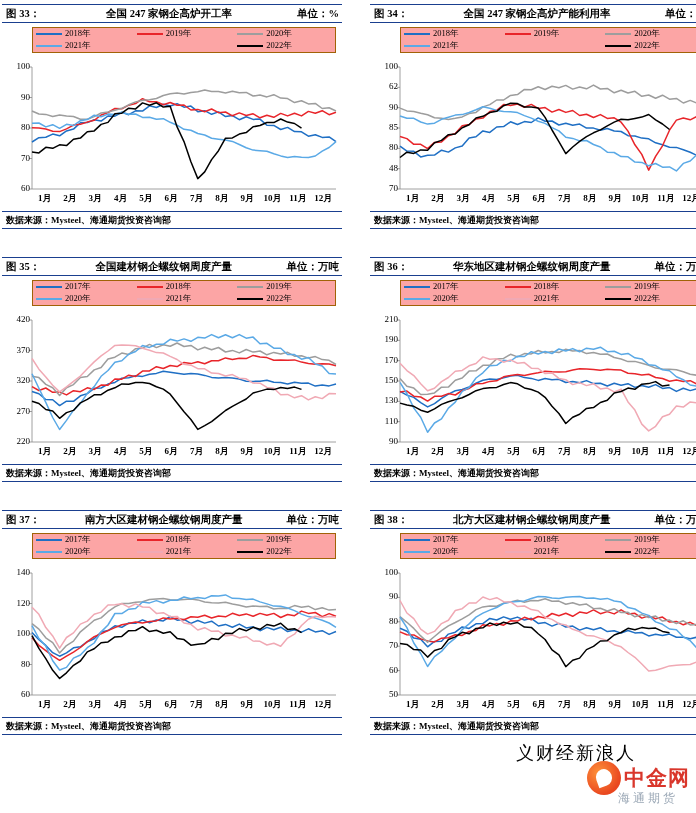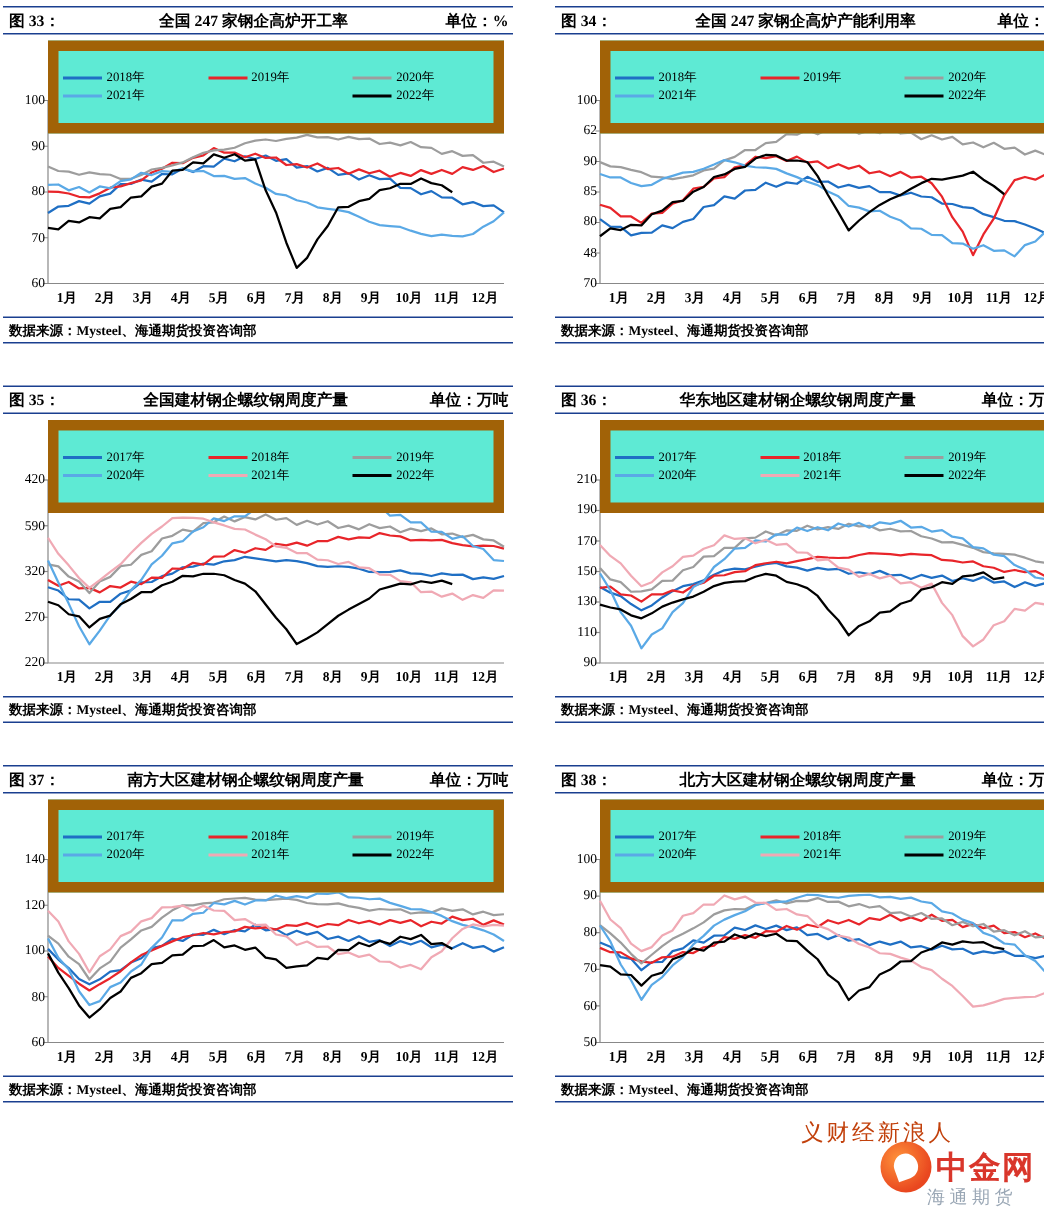--- a/index.html
+++ b/index.html
@@ -5,37 +5,37 @@
   html,body{margin:0;padding:0;background:#ffffff;}
   body{width:696px;height:813px;font-family:"Liberation Sans",sans-serif;color:#000;}
   .page{position:relative;width:696px;height:813px;}
   .grid{display:grid;grid-template-columns:340px 340px;grid-gap:8px 12px;padding:4px 2px;box-sizing:border-box;gap:28px;}
   .panel{width:340px;position:relative;}
   .panel-head{display:flex;align-items:center;border-top:1px solid #1a3f8f;border-bottom:1px solid #1a3f8f;height:19px;box-sizing:border-box;}
   .ph-tag{font-family:"Liberation Serif",serif;font-weight:bold;font-size:10.5px;padding:0 4px;white-space:nowrap;}
   .ph-title{flex:1;text-align:center;font-family:"Liberation Serif",serif;font-weight:bold;font-size:10.5px;white-space:nowrap;}
   .ph-unit{font-family:"Liberation Serif",serif;font-weight:bold;font-size:10.5px;padding:0 3px;white-space:nowrap;}
   .chart-box{position:relative;height:188px;}
-  .legend{position:absolute;left:30px;top:4px;right:6px;border:7px solid #a16207;background:#5eead4;padding:12px 3px;box-sizing:border-box;}
+  .legend{position:absolute;left:30px;top:4px;right:6px;border:1px solid #a16207;background:#fca5a5;padding:0 3px;box-sizing:border-box;}
   .legend-row{display:flex;justify-content:space-between;align-items:center;height:12px;}
   .leg{display:flex;align-items:center;width:32%;}
   .leg-line{width:26px;height:0;border-top-width:2.2px;border-top-style:solid;margin-right:3px;}
   .leg-lab{font-family:"Liberation Serif",serif;font-size:8.5px;white-space:nowrap;}
   .plot{position:absolute;left:0;top:0;width:100%;height:100%;}
   .xaxis{position:absolute;left:30px;right:6px;bottom:6px;display:flex;}
   .xtick{flex:1;text-align:center;font-family:"Liberation Serif",serif;font-weight:bold;font-size:9px;}
   .ylab{position:absolute;left:0;width:28px;text-align:right;font-family:"Liberation Serif",serif;font-size:9px;}
   .src{border-top:1px solid #1a3f8f;border-bottom:1px solid #1a3f8f;height:16px;display:flex;align-items:center;text-align:right;}
   .src span{font-family:"Liberation Serif",serif;font-weight:bold;font-size:9px;padding-left:4px;}
   .wm{position:absolute;right:6px;bottom:18px;display:flex;align-items:center;opacity:.92;}
   .wm-ball{width:34px;height:34px;border-radius:50%;background:radial-gradient(circle at 35% 35%,#ff8a2a,#e8380d 70%);position:relative;}
   .wm-ball:after{content:"";position:absolute;left:9px;top:8px;width:16px;height:17px;border-radius:50% 50% 50% 0;background:#fff;transform:rotate(-20deg);}
   .wm-txt{font-family:"Liberation Serif",serif;font-weight:bold;font-size:21px;color:#d6261a;margin-left:3px;letter-spacing:1px;}
   .wm2{position:absolute;right:18px;bottom:6px;font-family:"Liberation Serif",serif;font-size:12px;color:#9aa7b5;letter-spacing:3px;}
-  .wm3{position:absolute;right:60px;bottom:48px;font-family:Liberation Serif, serif;font-size:15px;color:#c2410c;letter-spacing:2px;}
+  .wm3{position:absolute;right:60px;bottom:48px;font-family:Liberation Serif, serif;font-size:18px;color:#000000;letter-spacing:2px;}
 </style>
 </head>
 <body>
 
 <div class="page">
   <div class="grid" id="grid">
       <div class="panel">
         <div class="panel-head">
           <div class="ph-tag">图 33：</div>
           <div class="ph-title">全国 247 家钢企高炉开工率</div>
@@ -196,21 +196,21 @@
             <polyline points="30.0,115.5 36.9,117.7 43.8,123.5 50.7,123.8 57.6,129.6 64.5,125.2 71.5,125.3 78.4,119.8 85.3,117.6 92.2,112.3 99.1,112.0 106.0,108.1 112.9,106.4 119.8,102.2 126.7,101.7 133.6,99.7 140.5,100.4 147.5,98.2 154.4,97.4 161.3,95.2 168.2,96.2 175.1,97.2 182.0,98.3 188.9,97.4 195.8,98.1 202.7,99.4 209.6,101.4 216.5,101.9 223.5,101.5 230.4,101.9 237.3,103.1 244.2,105.3 251.1,105.4 258.0,105.2 264.9,104.3 271.8,106.2 278.7,106.6 285.6,108.0 292.5,106.2 299.5,107.3 306.4,107.1 313.3,110.1 320.2,108.9 327.1,109.9 334.0,108.0" fill="none" stroke="#1f6fc4" stroke-width="1.5" stroke-linejoin="round"></polyline>
             <polyline points="30.0,110.6 36.9,114.5 43.8,112.0 50.7,116.3 57.6,115.9 64.5,118.9 71.5,114.7 78.4,115.7 85.3,111.8 92.2,113.4 99.1,109.1 106.0,109.2 112.9,103.0 119.8,103.2 126.7,99.2 133.6,100.4 140.5,95.1 147.5,94.9 154.4,90.7 161.3,92.5 168.2,89.5 175.1,90.6 182.0,86.5 188.9,87.6 195.8,85.7 202.7,87.8 209.6,84.8 216.5,84.7 223.5,81.9 230.4,83.6 237.3,82.3 244.2,82.6 251.1,79.4 258.0,81.0 264.9,81.6 271.8,84.3 278.7,83.9 285.6,84.2 292.5,83.9 299.5,86.1 306.4,87.4 313.3,88.2 320.2,87.7 327.1,88.0 334.0,89.7" fill="none" stroke="#e8252a" stroke-width="1.5" stroke-linejoin="round"></polyline>
             <polyline points="30.0,100.3 36.9,101.6 43.8,108.4 50.7,111.7 57.6,119.4 64.5,111.7 71.5,108.6 78.4,101.4 85.3,100.5 92.2,93.9 99.1,91.5 106.0,83.0 112.9,81.2 119.8,77.1 126.7,78.4 133.6,72.7 140.5,72.2 147.5,68.4 154.4,71.6 161.3,68.7 168.2,70.3 175.1,67.0 182.0,70.5 188.9,69.4 195.8,73.9 202.7,71.2 209.6,73.7 216.5,71.5 223.5,76.0 230.4,74.4 237.3,76.9 244.2,73.5 251.1,76.1 258.0,75.0 264.9,78.8 271.8,76.4 278.7,78.1 285.6,76.3 292.5,80.2 299.5,79.7 306.4,82.1 313.3,80.6 320.2,83.6 327.1,84.3 334.0,88.5" fill="none" stroke="#9d9d9d" stroke-width="1.5" stroke-linejoin="round"></polyline>
             <polyline points="30.0,97.7 36.9,112.3 43.8,126.4 50.7,141.5 57.6,153.5 64.5,144.4 71.5,134.2 78.4,127.4 85.3,117.4 92.2,110.6 99.1,100.3 106.0,94.5 112.9,86.2 119.8,84.8 126.7,78.3 133.6,75.5 140.5,69.6 147.5,71.4 154.4,68.2 161.3,68.3 168.2,63.3 175.1,65.1 182.0,62.9 188.9,65.3 195.8,61.3 202.7,62.1 209.6,58.6 216.5,61.7 223.5,58.8 230.4,61.8 237.3,58.6 244.2,62.2 251.1,61.1 258.0,67.8 264.9,67.3 271.8,72.2 278.7,72.2 285.6,78.5 292.5,78.6 299.5,83.2 306.4,81.5 313.3,88.0 320.2,90.0 327.1,97.4 334.0,98.0" fill="none" stroke="#5aa9e6" stroke-width="1.5" stroke-linejoin="round"></polyline>
             <polyline points="30.0,82.5 36.9,93.2 43.8,100.9 50.7,109.3 57.6,115.9 64.5,110.8 71.5,105.3 78.4,100.1 85.3,92.7 92.2,85.9 99.1,79.9 106.0,75.0 112.9,69.4 119.8,69.1 126.7,69.2 133.6,69.8 140.5,72.2 147.5,74.3 154.4,76.6 161.3,77.0 168.2,80.4 175.1,83.5 182.0,88.3 188.9,89.2 195.8,92.7 202.7,92.8 209.6,97.1 216.5,97.5 223.5,100.0 230.4,98.6 237.3,102.2 244.2,102.8 251.1,107.1 258.0,107.2 264.9,111.4 271.8,112.2 278.7,118.8 285.6,118.4 292.5,121.8 299.5,119.7 306.4,123.9 313.3,120.7 320.2,122.6 327.1,117.6 334.0,117.8" fill="none" stroke="#f0a9b4" stroke-width="1.5" stroke-linejoin="round"></polyline>
             <polyline points="30.0,125.2 36.9,127.5 43.8,133.5 50.7,134.9 57.6,142.3 64.5,136.6 71.5,134.4 78.4,126.8 85.3,123.3 92.2,118.8 99.1,118.7 106.0,114.2 112.9,111.8 119.8,107.9 126.7,108.2 133.6,106.5 140.5,106.5 147.5,107.5 154.4,110.7 161.3,113.1 168.2,118.2 175.1,127.0 182.0,135.8 188.9,143.5 195.8,153.4 202.7,149.7 209.6,145.6 216.5,140.1 223.5,134.5 230.4,130.4 237.3,126.7 244.2,123.0 251.1,117.0 258.0,115.1 264.9,113.1 271.8,113.6 278.7,111.5 285.6,112.6 292.5,111.1 299.5,113.4" fill="none" stroke="#000000" stroke-width="1.5" stroke-linejoin="round"></polyline>
           </svg>
           <div class="ylab" style="top: 160px;">220</div>
           <div class="ylab" style="top: 129.5px;">270</div>
           <div class="ylab" style="top: 99px;">320</div>
-          <div class="ylab" style="top: 68.5px;">590</div>
+          <div class="ylab" style="top: 68.5px;">370</div>
           <div class="ylab" style="top: 38px;">420</div>
           <div class="legend">
             <div class="legend-row">
               <div class="leg">
                 <span class="leg-line" style="border-top-color: rgb(31, 111, 196);"></span>
                 <span class="leg-lab">2017年</span>
               </div>
               <div class="leg">
                 <span class="leg-line" style="border-top-color: rgb(232, 37, 42);"></span>
                 <span class="leg-lab">2018年</span>

